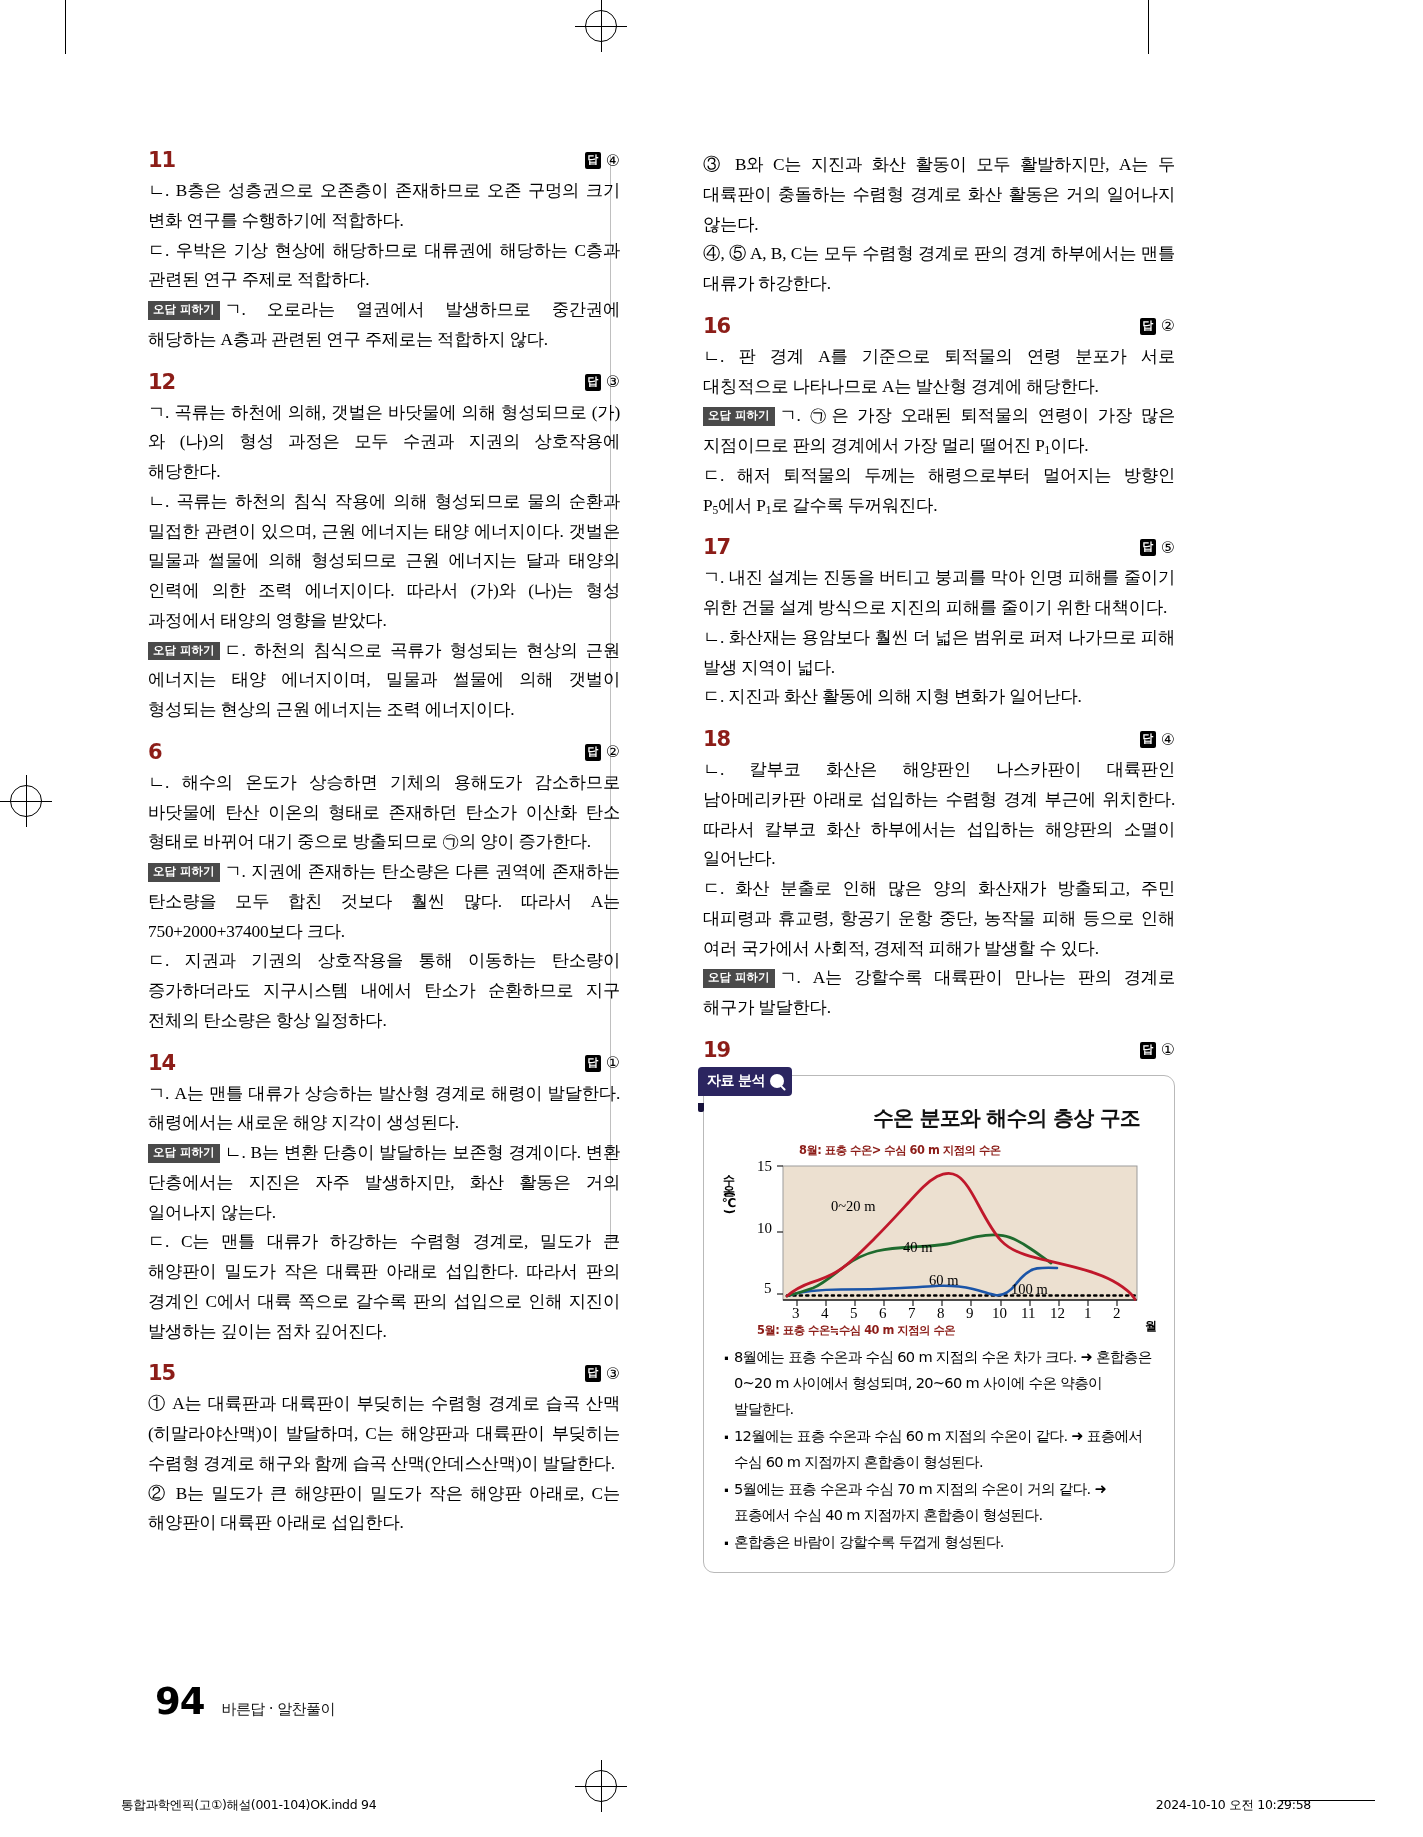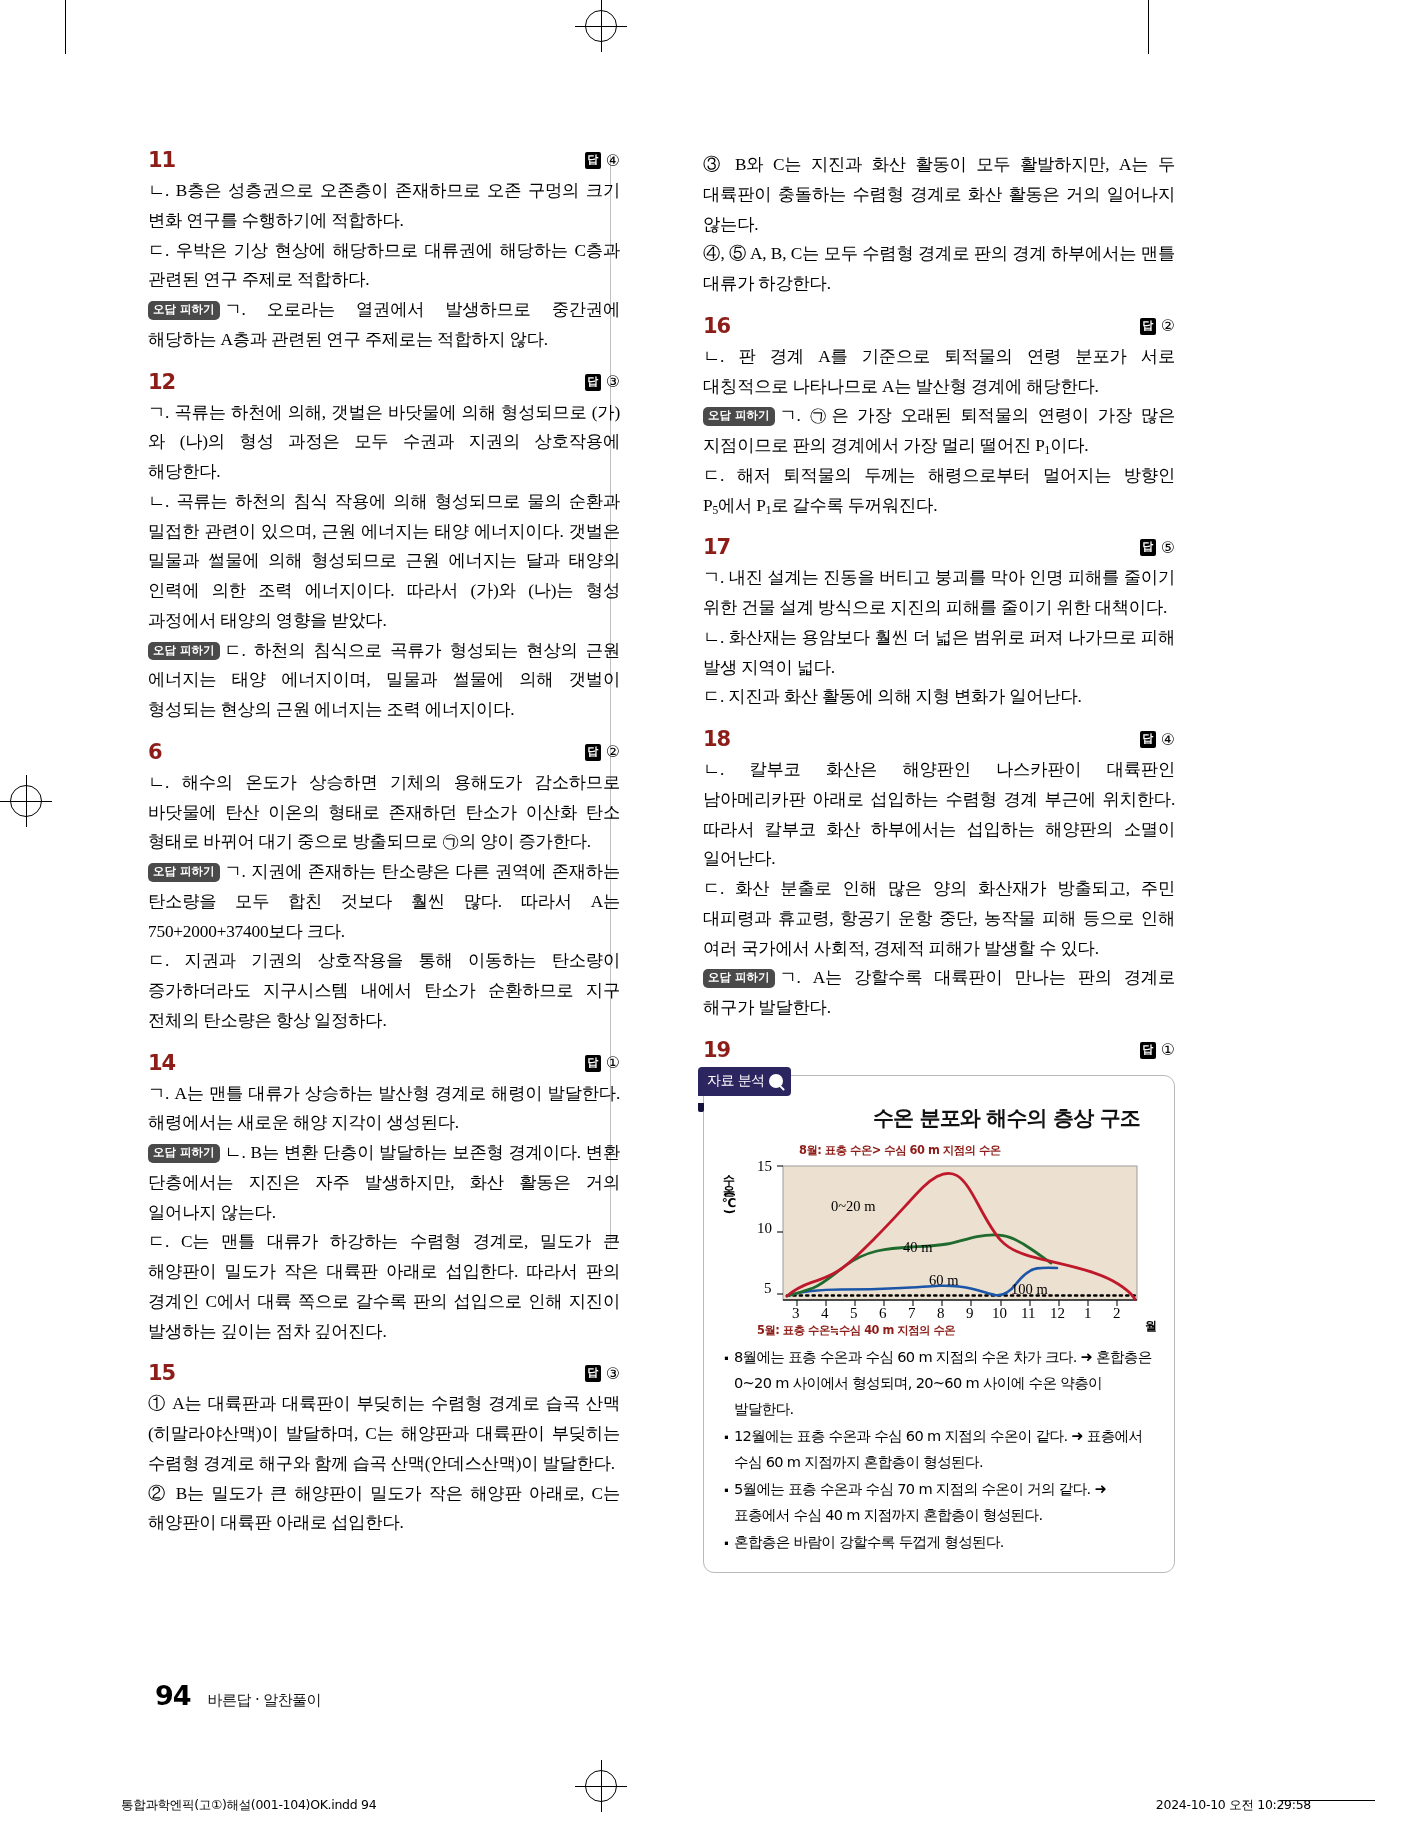--- a/index.html
+++ b/index.html
@@ -114,21 +114,21 @@
 
   .odap {
     display: inline-block;
     background: #4a4a4a;
     color: #fff;
     font-family: "DejaVu Sans", sans-serif;
     font-size: 11.5px;
     font-weight: bold;
     line-height: 1;
     padding: 3px 5px 4px 5px;
-    border-radius: 5px;
+    border-radius: 0;
     vertical-align: 2px;
     margin-right: 5px;
     letter-spacing: 0px;
     white-space: nowrap;
   }
   sub { font-size: 0.66em; vertical-align: -0.22em; }
 
   
   .card {
     position: relative;
@@ -138,21 +138,21 @@
     background: #fff;
     padding: 26px 17px 16px 17px;
     width: 472px;
   }
   .card-tab {
     position: absolute;
     left: -6px; top: -9px;
     background: #2b2560;
     color: #fff;
     font-family: "DejaVu Sans", sans-serif;
-    font-weight: normal;
+    font-weight: bold;
     font-size: 14px;
     padding: 5px 8px 6px 9px;
     border-radius: 4px 4px 4px 0;
     display: flex;
     align-items: center;
     gap: 5px;
     letter-spacing: -0.6px;
   }
   .card-tab .lens {
     width: 14px; height: 14px;
@@ -265,21 +265,21 @@
   .footer {
     position: absolute;
     left: 155px; top: 1680px;
     display: flex;
     align-items: baseline;
     gap: 17px;
   }
   .folio {
     font-family: "DejaVu Sans", sans-serif;
     font-weight: bold;
-    font-size: 27px;
+    font-size: 37px;
     letter-spacing: -1px;
   }
   .footer-title {
     font-family: "DejaVu Sans", sans-serif;
     font-size: 15px;
     letter-spacing: -0.6px;
     color: #111;
   }
   .printline {
     position: absolute;

